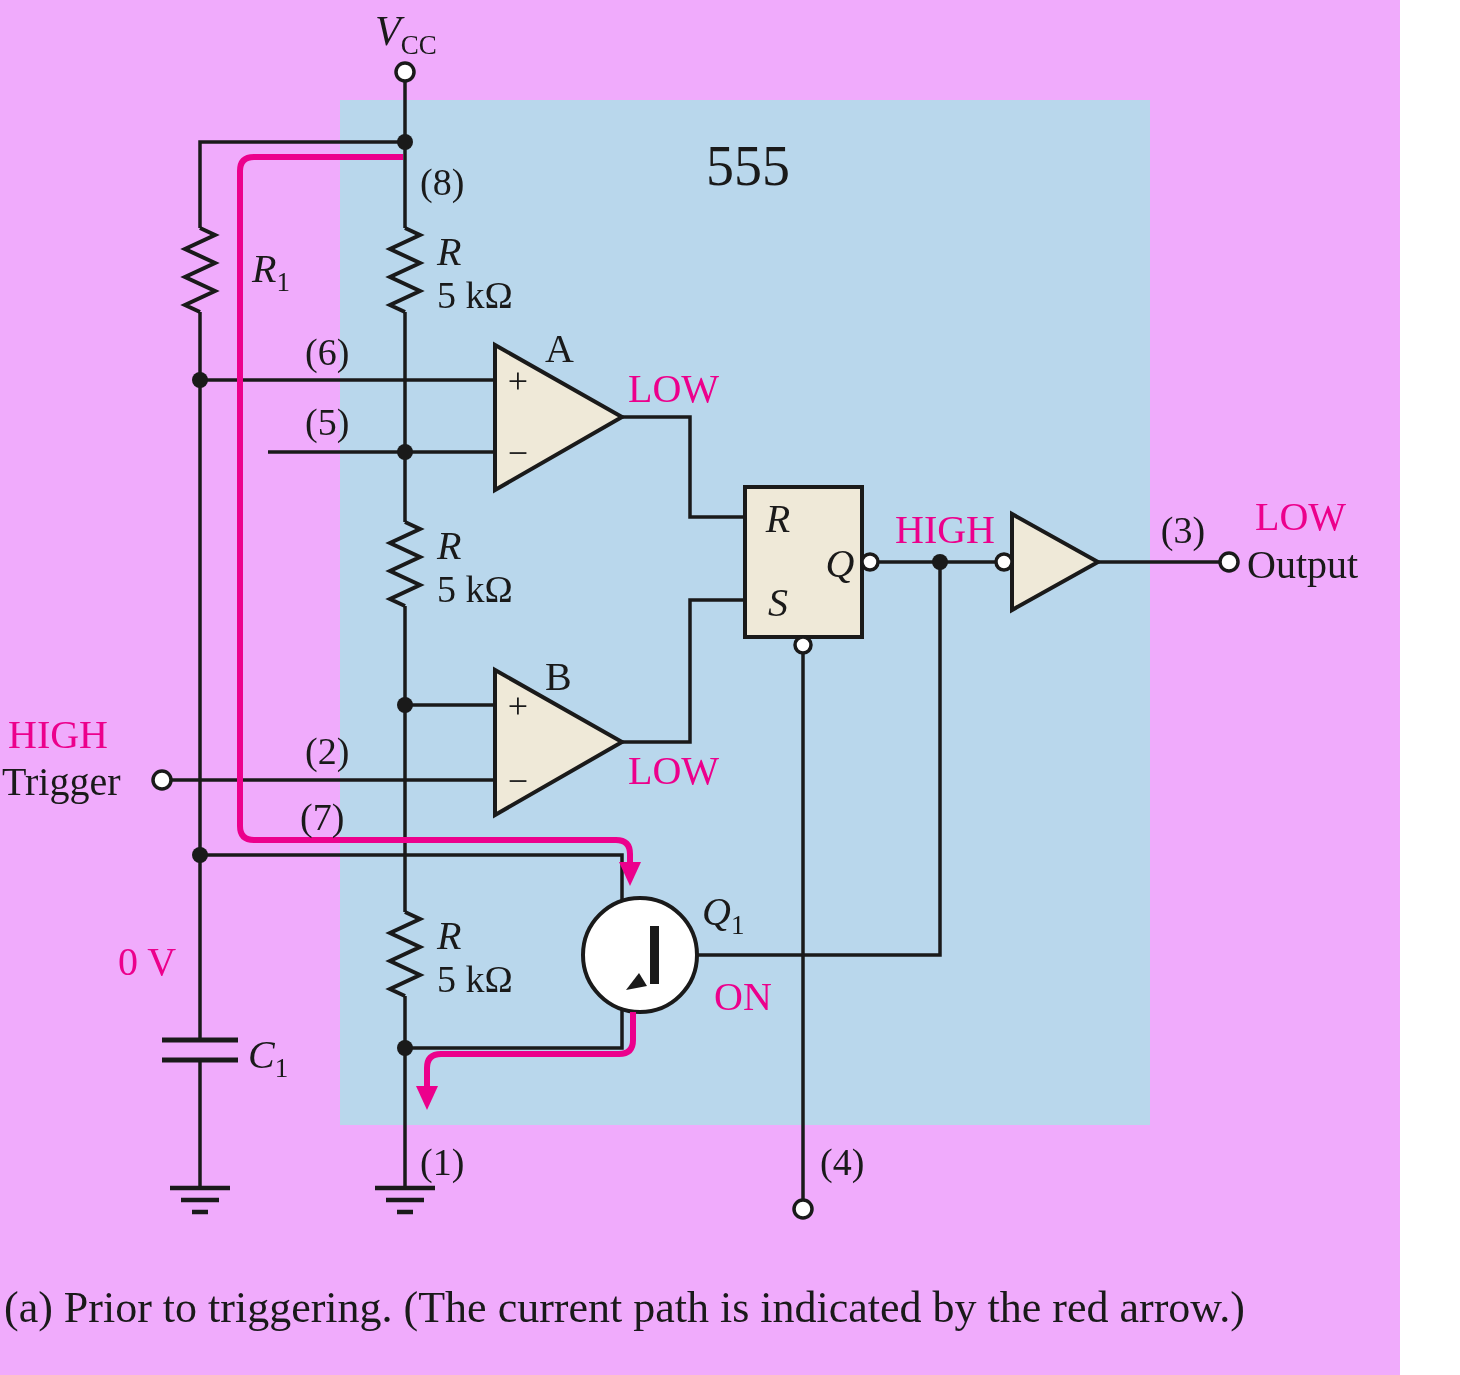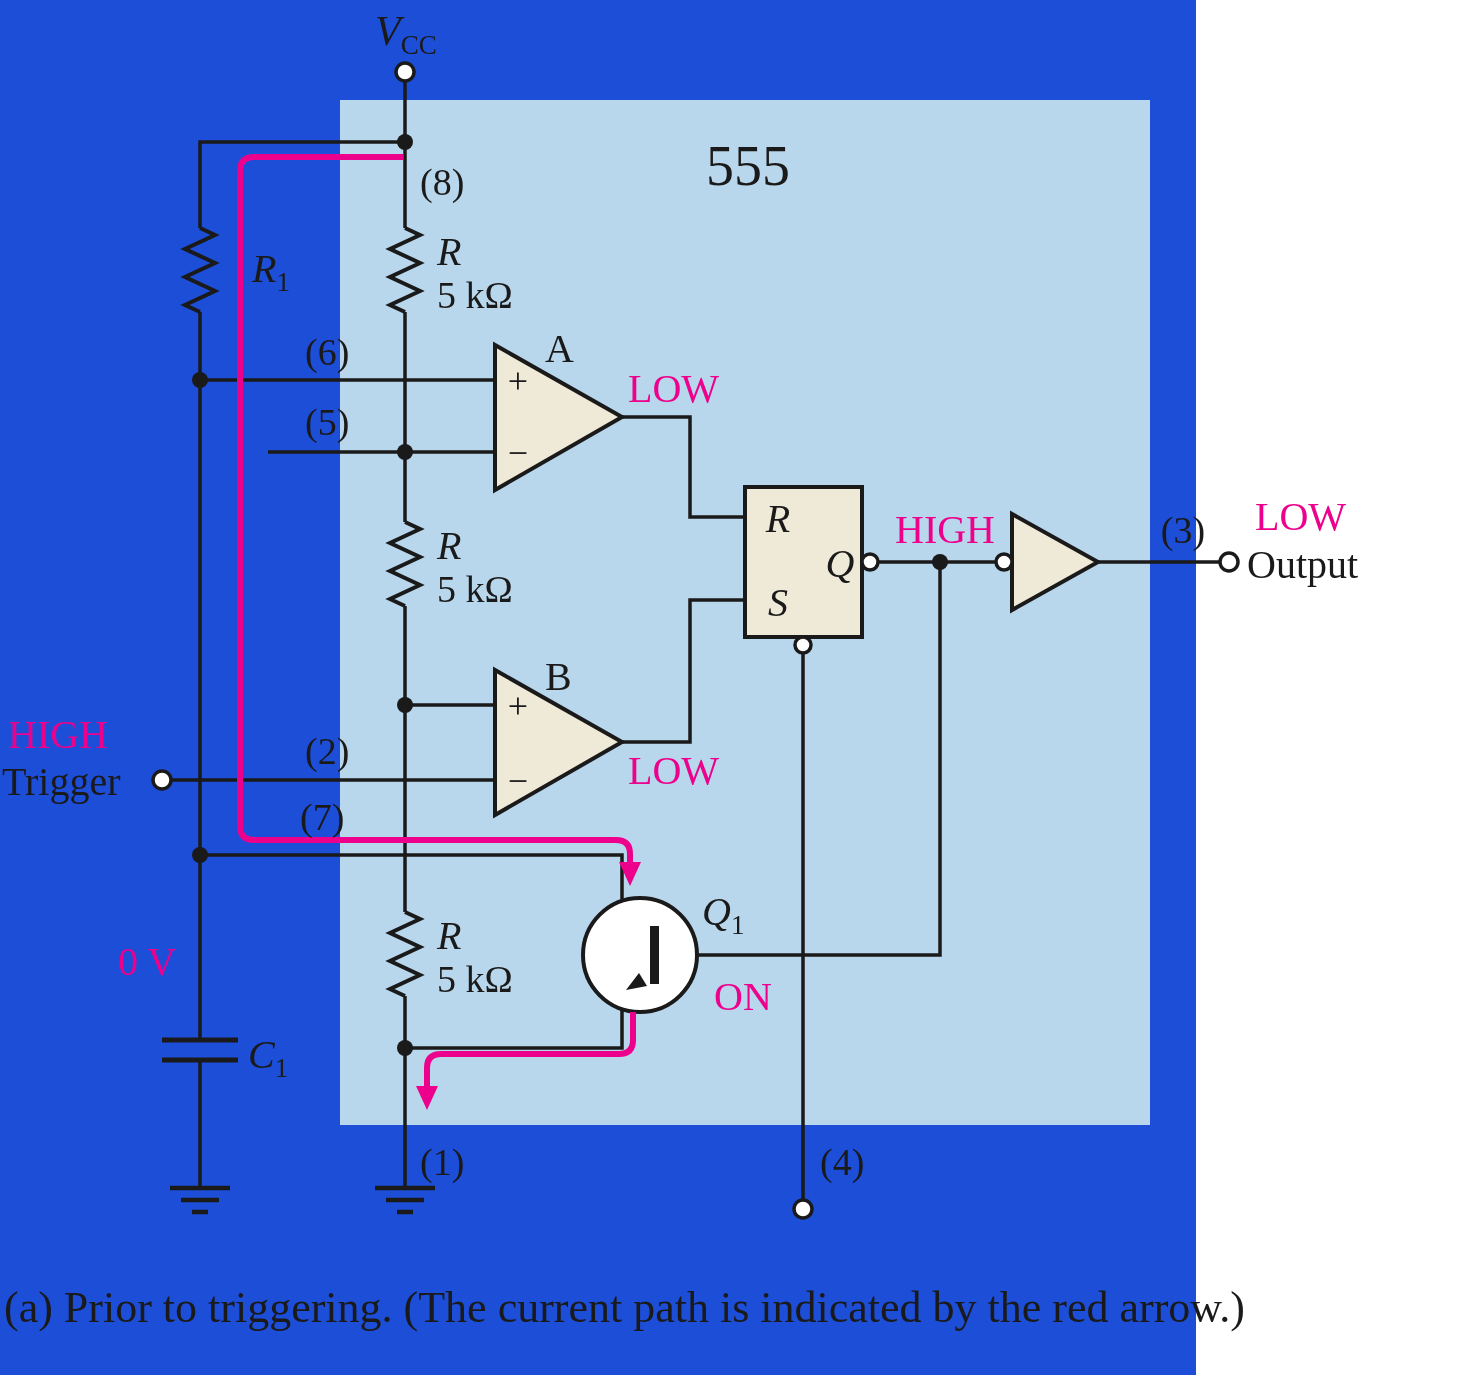--- a/index.html
+++ b/index.html
@@ -1,16 +1,16 @@
 <!DOCTYPE html>
 <html><head>
 <meta charset="utf-8">
 <style>
   html,body{margin:0;padding:0;background:#ffffff;}
-  .stage{width:1196px;height:1375px;position:relative;background:#1d4ed8;}
+  .stage{width:1400px;height:1375px;position:relative;background:#f0abfc;}
   svg{display:block;}
   text{font-family:"Liberation Serif","DejaVu Serif",serif;fill:#1a1a1a;}
   .wire{stroke:#1a1a1a;stroke-width:3.5;fill:none;stroke-linecap:butt;}
   .comp{stroke:#1a1a1a;stroke-width:4;}
   .pinkline{stroke:#ec008c;stroke-width:6;fill:none;stroke-linecap:butt;}
   .pinktext{fill:#ec008c;}
 </style>
 </head>
 <body>
 

